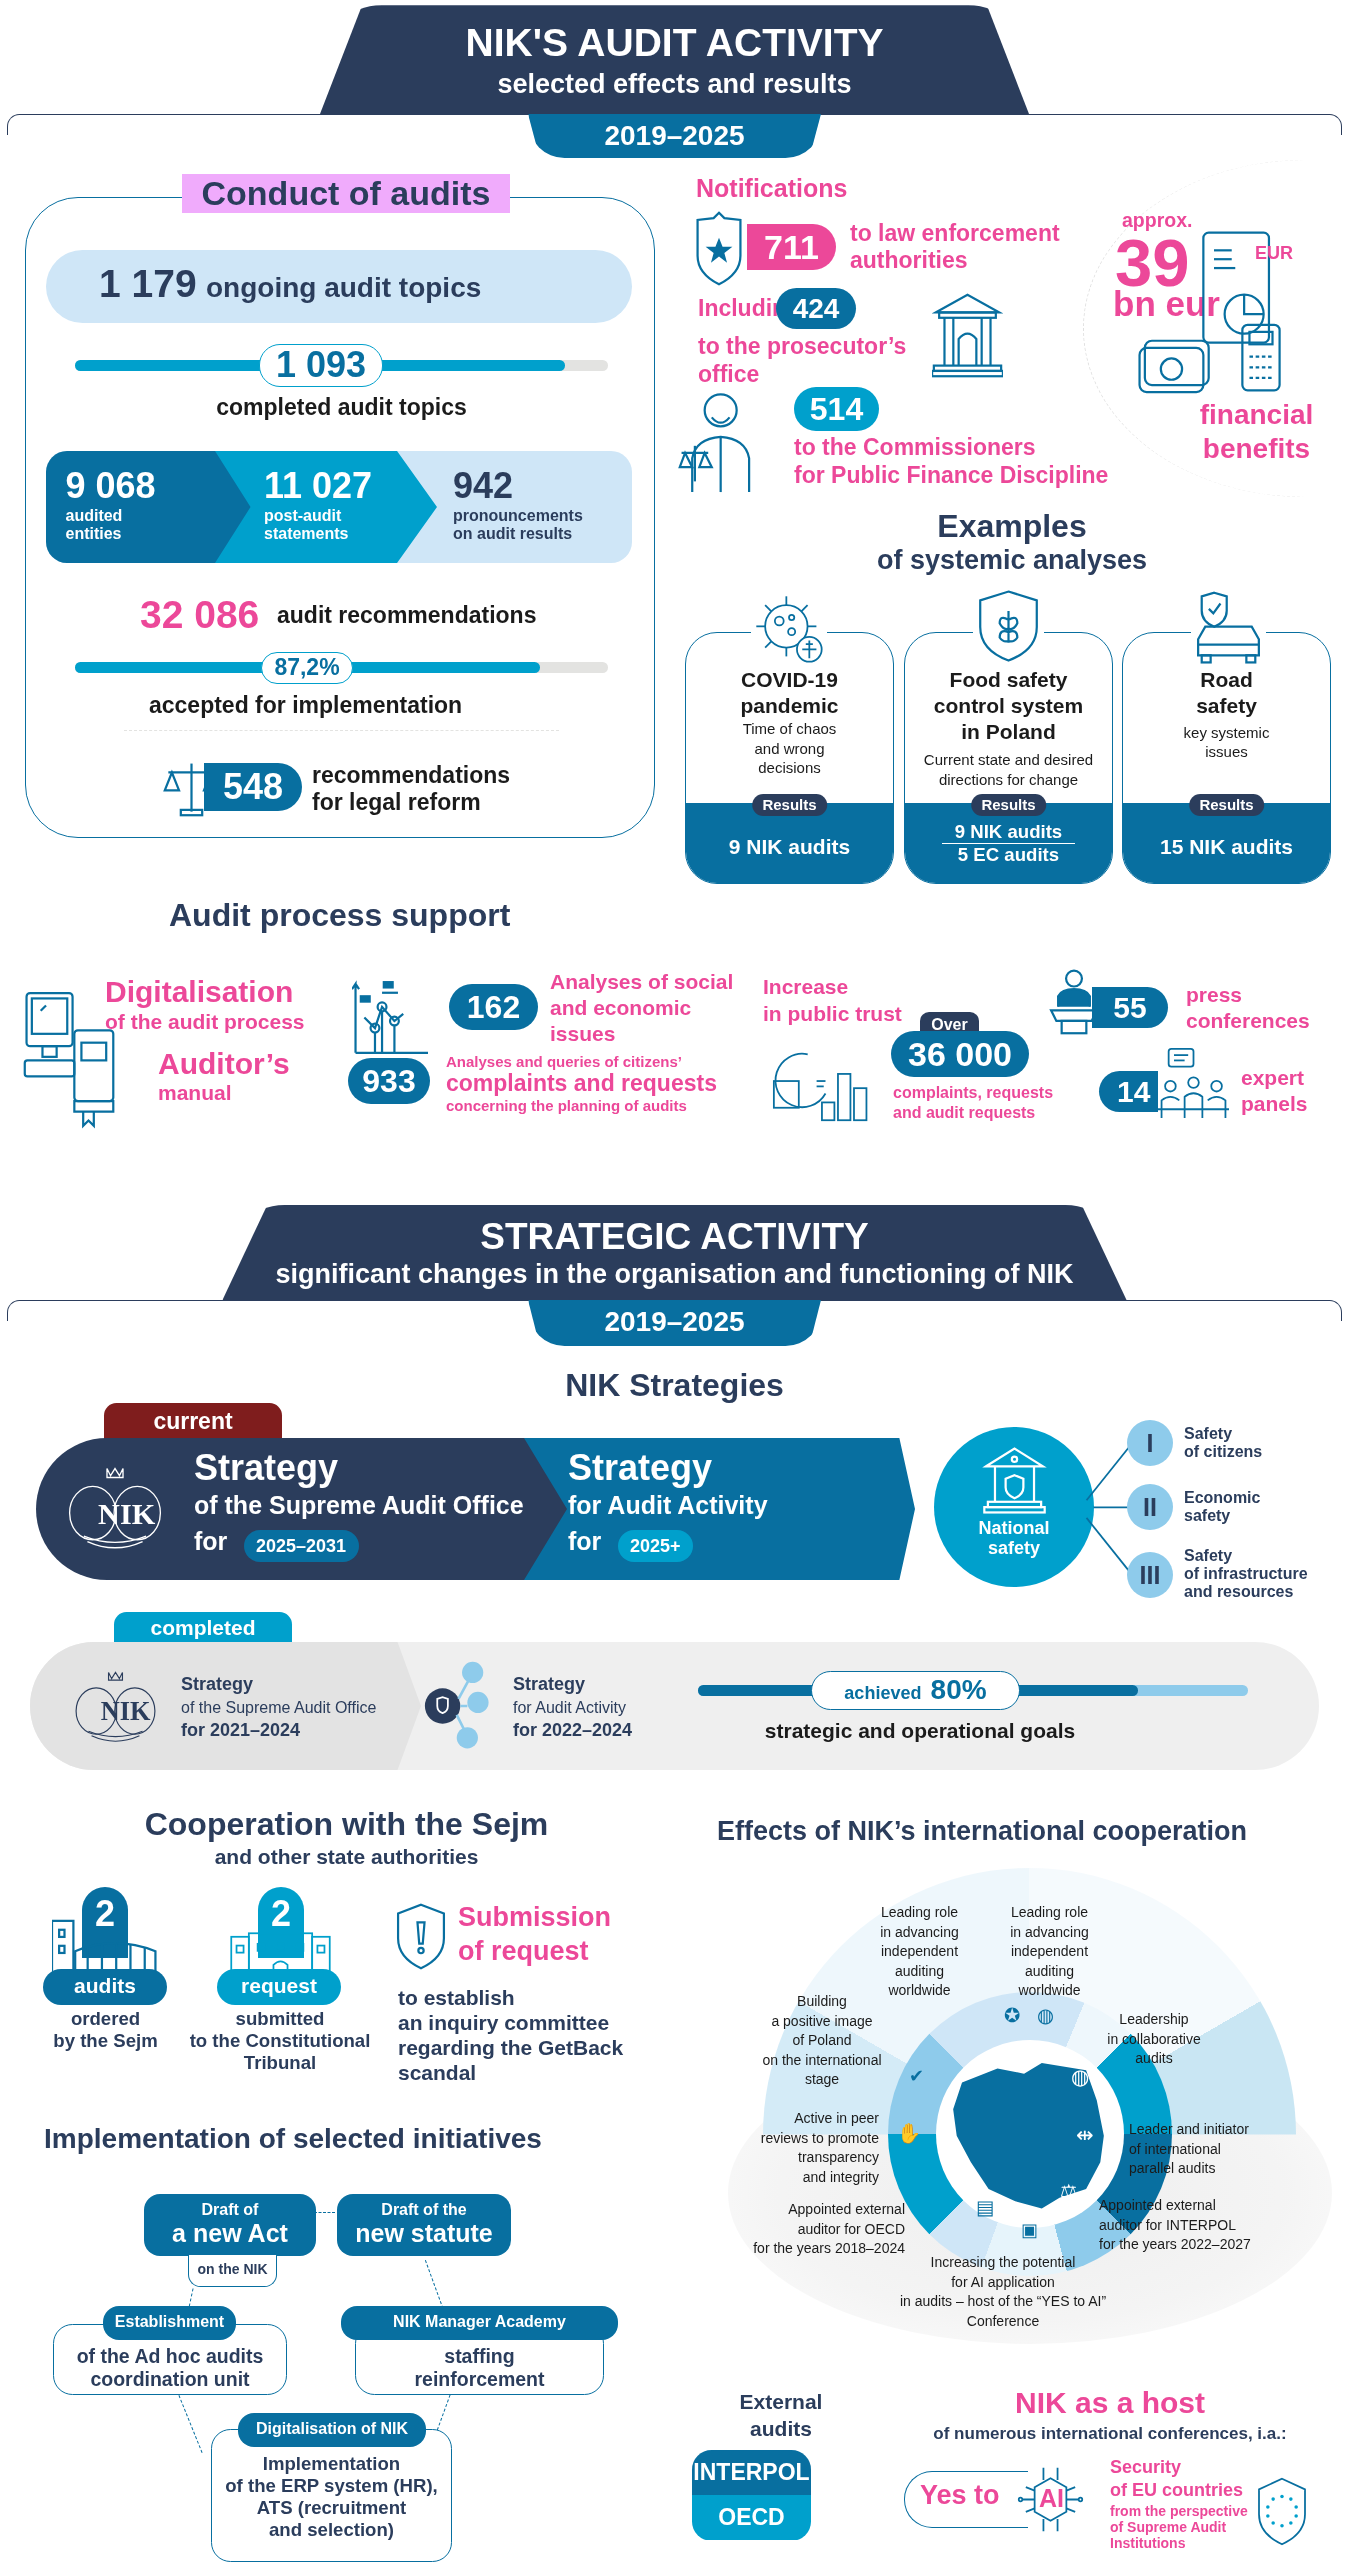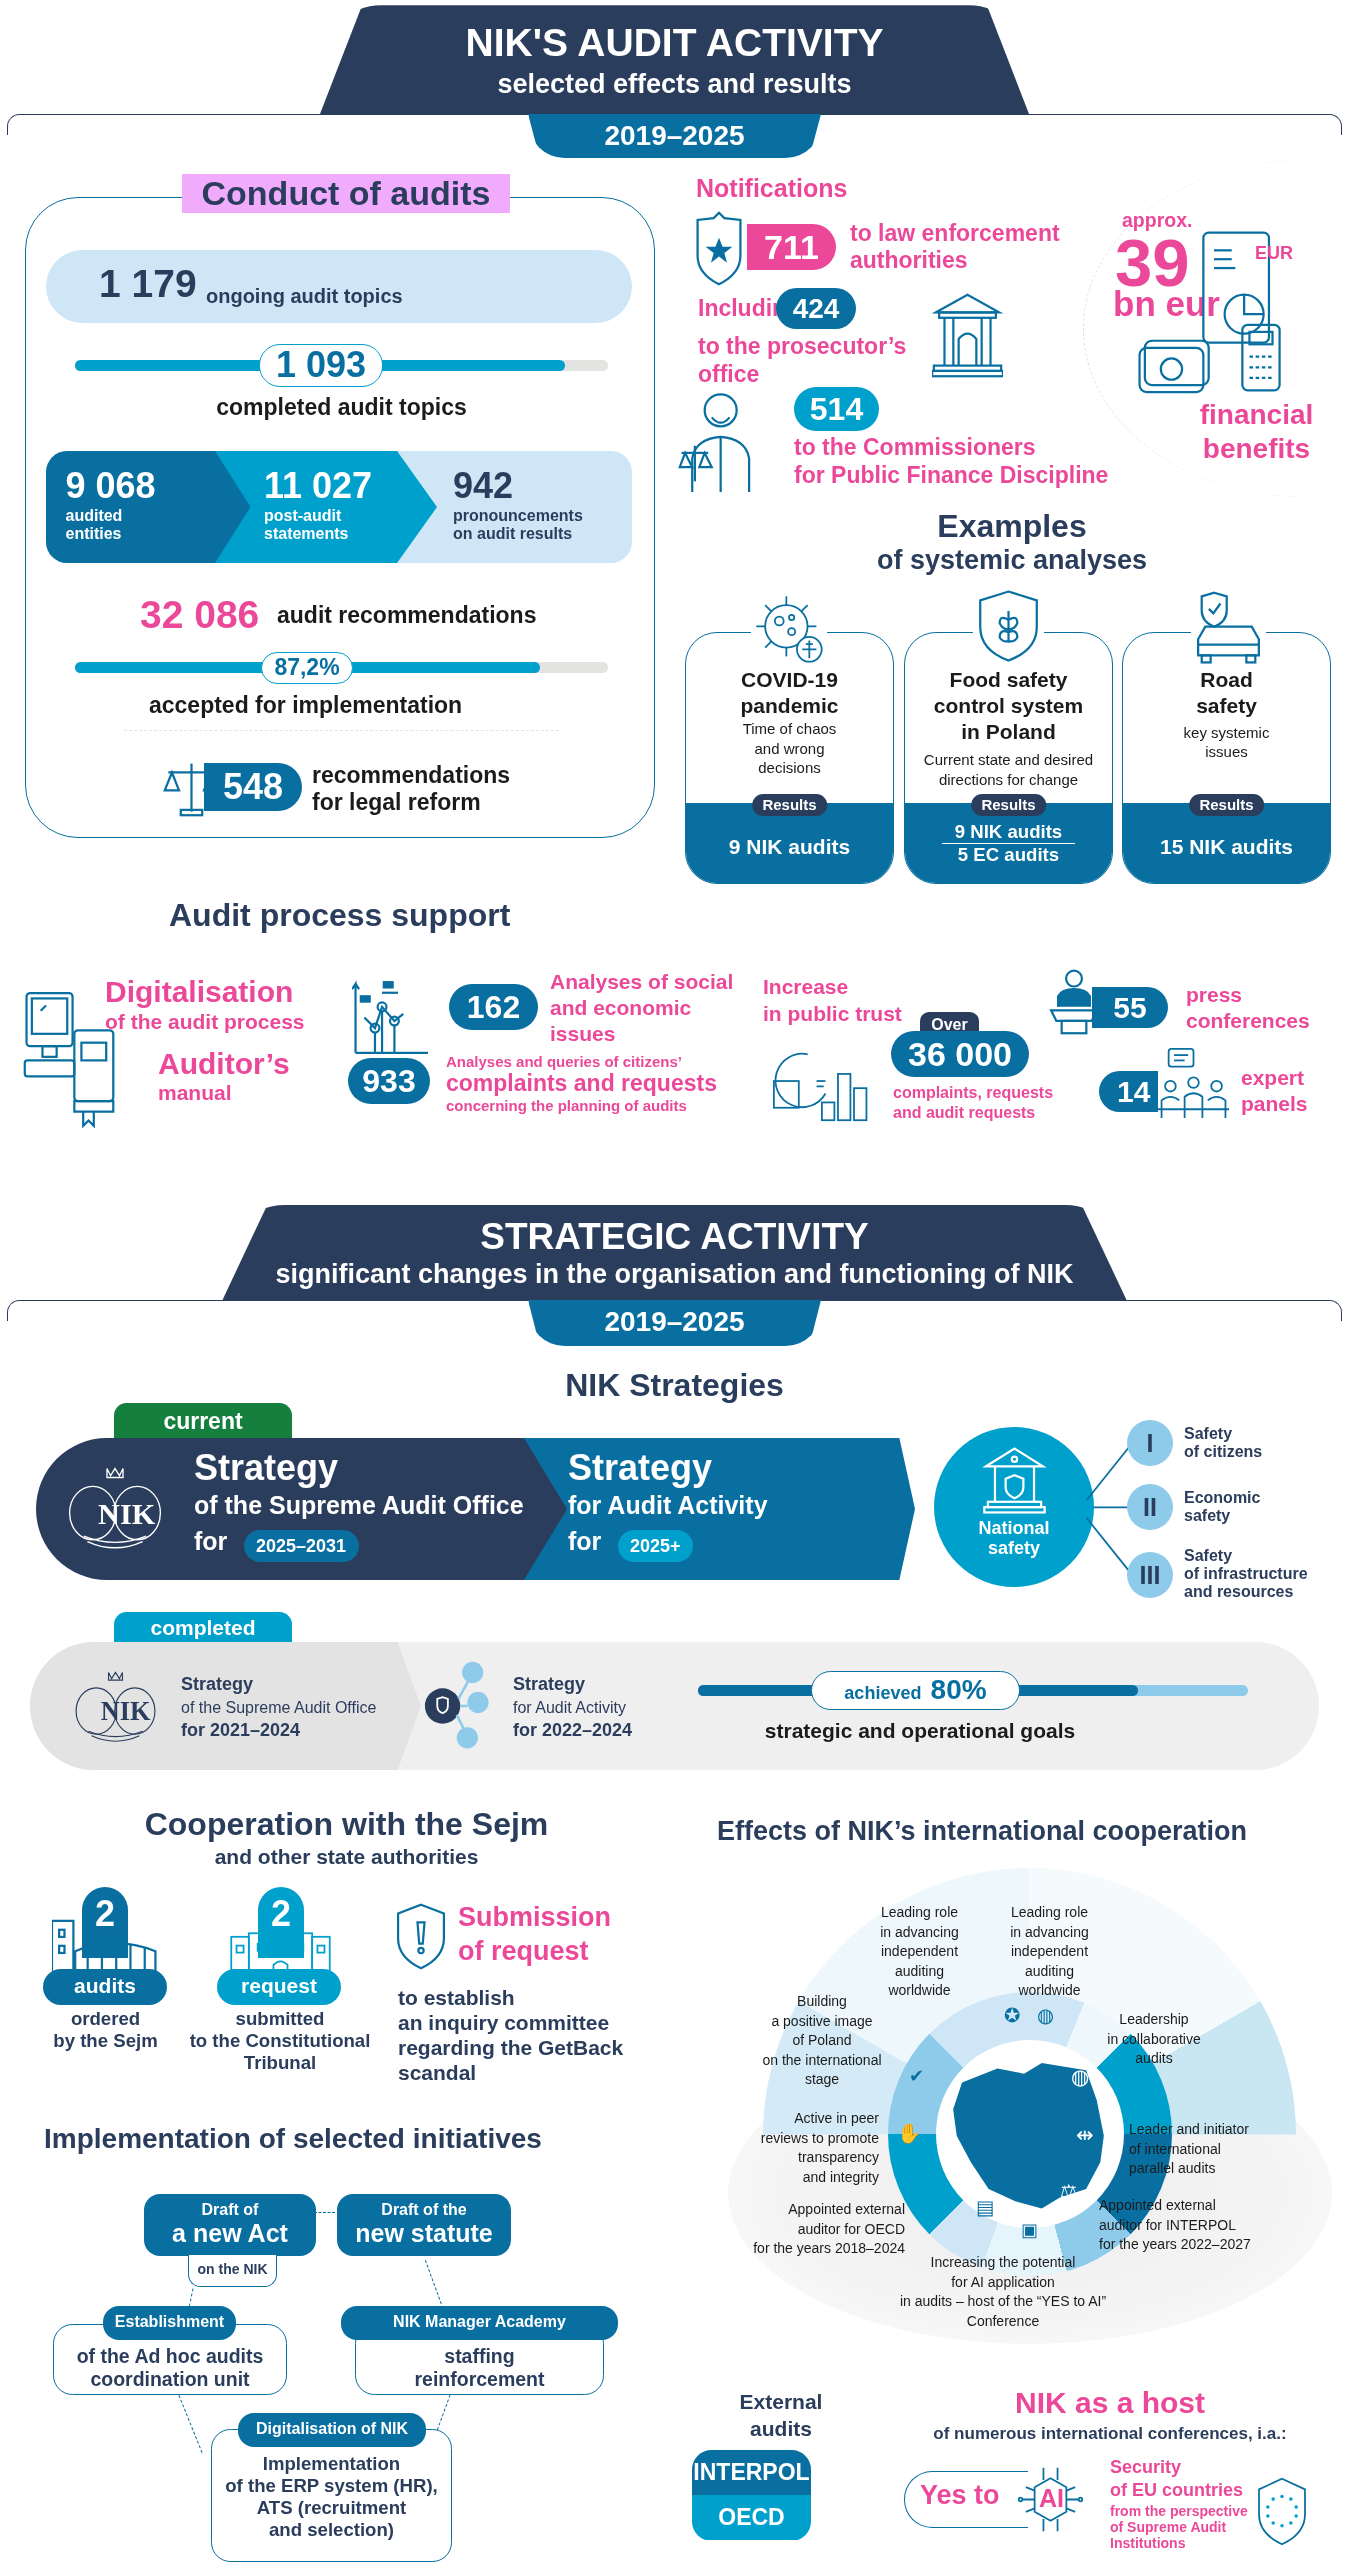--- a/index.html
+++ b/index.html
@@ -34,21 +34,21 @@
 </div>
 <div class="yeartab" style="top:114px;width:293px;height:44px;font-size:28px;line-height:44px;clip-path:polygon(0 0,100% 0,96% 100%,4% 100%)">
   <span>2019–2025</span>
 </div>
 
 <div class="abs" style="left:25px;top:197px;width:630px;height:641px;border:1.8px solid #086fa0;border-radius:53px;"></div>
 <div class="abs b navy c" style="left:182px;top:174px;width:328px;background:#f0abfc;font-size:34px;">Conduct of audits</div>
 
 <div class="abs" style="left:46px;top:250px;width:586px;height:73px;background:#cfe6f7;border-radius:37px;">
   <span class="b navy" style="position:absolute;left:53px;top:12.4px;font-size:39px">1 179</span>
-  <span class="b navy" style="position:absolute;left:160px;top:35px;font-size:20px">ongoing audit topics</span>
+  <span class="b navy" style="position:absolute;left:160px;top:22px;font-size:28px">ongoing audit topics</span>
 </div>
 
 <div class="bar" style="left:75px;top:360px;width:533px">
     <div class="fill" style="width:92%"></div>
   </div>
 <div class="barlabel" style="left:259px;top:344px;width:124px;height:43px;font-size:36px;line-height:39px">1 093</div>
 <div class="abs b dark c" style="left:75px;top:394px;width:533px;font-size:23px">completed audit topics</div>
 
 <div class="abs" style="left:46px;top:451px;width:586px;height:112px;border-radius:21px;overflow:hidden;background:#cfe6f7">
   <div class="abs" style="left:0;top:0;width:257px;height:112px;background:#086fa0;clip-path:polygon(0 0,85% 0,100% 50%,85% 100%,0 100%)"></div>
@@ -332,21 +332,21 @@
 <div class="hline" style="top:1300px"></div>
 <div class="banner" style="top:1205px;width:905px;height:96px;clip-path:polygon(5% 0,95% 0,100% 100%,0 100%)">
   <div style="font-size:37px;font-weight:bold;margin-top:10.7px">STRATEGIC ACTIVITY</div>
   <div style="font-size:27px;font-weight:bold;margin-top:1.8px">significant changes in the organisation and functioning of NIK</div>
 </div>
 <div class="yeartab" style="top:1300px;width:293px;height:46px;font-size:28px;line-height:44px;clip-path:polygon(0 0,100% 0,96% 100%,4% 100%)">
   <span>2019–2025</span>
 </div>
 
 <div class="abs b navy c" style="left:497px;top:1367px;width:355px;font-size:32px">NIK Strategies</div>
-<div class="abs c b" style="left:114px;top:1403px;width:178px;height:41px;background:#15803d;color:#fff;font-size:23px;line-height:36px;border-radius:12.4px 12.4px 0 0"><span>current</span></div>
+<div class="abs c b" style="left:104px;top:1403px;width:178px;height:41px;background:#7f1d1d;color:#fff;font-size:23px;line-height:36px;border-radius:12.4px 12.4px 0 0"><span>current</span></div>
 <div class="abs" style="left:36px;top:1438px;width:879px;height:142px;">
   <div class="abs" style="left:0;top:0;width:533px;height:142px;background:#2b3d5c;border-radius:71px 0 0 71px;clip-path:polygon(0 0,93% 0,100% 50%,93% 100%,0 100%)"></div>
   <div class="abs" style="left:488px;top:0;width:391px;height:142px;background:#086fa0;clip-path:polygon(0 0,96% 0,100% 50%,96% 100%,0 100%,11% 50%)"></div>
 </div>
 <svg class="icon" style="left:66px;top:1465px" width="98" height="89" viewBox="0 0 110 100" fill="none" stroke="#fff" stroke-width="1.5">
     <path d="M46 4 L50 12 L55 4 L60 12 L64 4 V14 H46 Z"></path>
     <ellipse cx="30" cy="54" rx="26" ry="30"></ellipse>
     <ellipse cx="80" cy="54" rx="26" ry="30"></ellipse>
     <text x="36" y="66" fill="#fff" stroke="none" font-family="Liberation Serif, serif" font-size="34" font-weight="bold">NIK</text>
     <path d="M20 80 Q55 94 90 80"></path>

